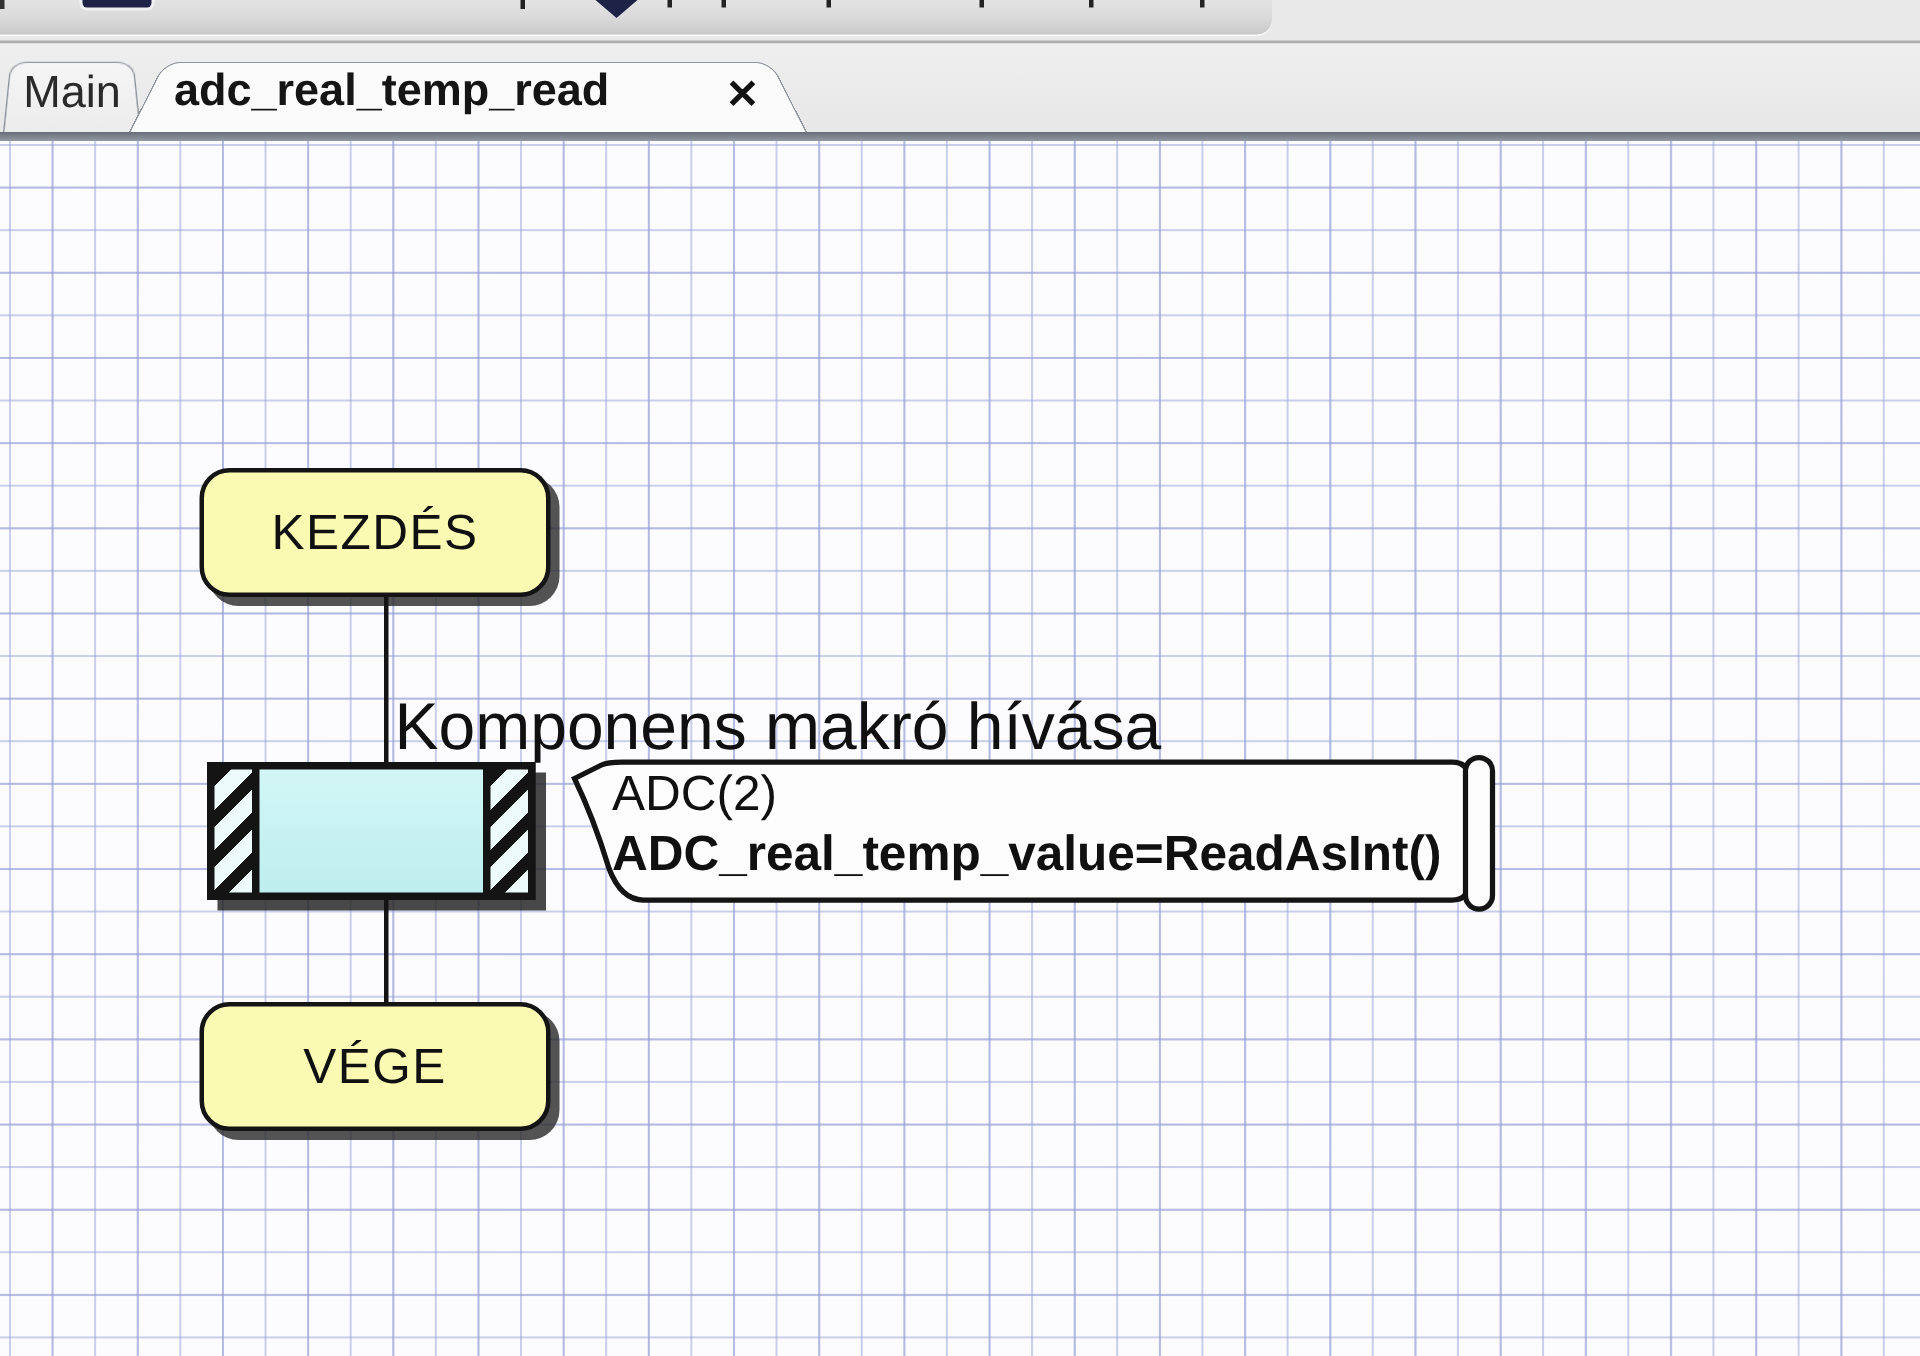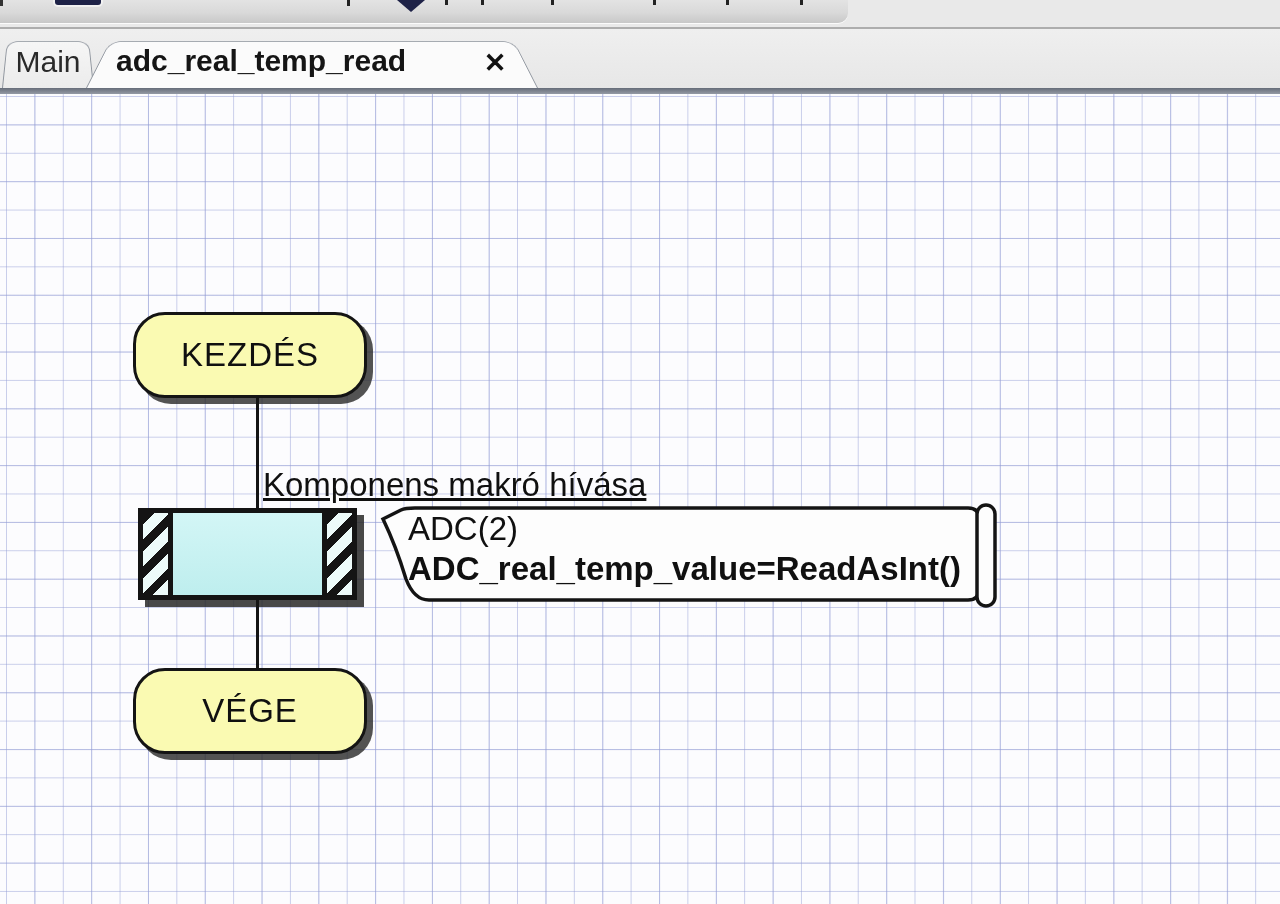--- a/index.html
+++ b/index.html
@@ -50,33 +50,33 @@
     background-image:
       linear-gradient(90deg, rgba(150,160,215,.50) 0 1px, transparent 1px),
       linear-gradient(180deg, rgba(150,160,215,.50) 0 1px, transparent 1px),
       linear-gradient(90deg, rgba(130,140,205,.35) 0 1px, transparent 1px),
       linear-gradient(180deg, rgba(130,140,205,.35) 0 1px, transparent 1px);
     background-size:28.4px 28.4px, 28.4px 28.4px, 56.8px 56.8px, 56.8px 56.8px;
     background-position:6px 2px, 6px 2px, 34.4px 30.4px, 34.4px 30.4px; }
 
   
   .terminal { position:absolute; width:234px; height:86px; background:#FAFAB2;
-              border:3px solid #141414; border-radius:32px;
+              border:3px solid #141414; border-radius:20px;
               box-shadow:6px 6px 0 rgba(45,45,45,.82);
               display:flex; align-items:center; justify-content:center;
               font-size:33px; letter-spacing:1px; color:#101010; cursor:pointer; }
   .terminal.start { left:133px; top:312px; }
   .terminal.end   { left:133px; top:668px; }
 
   .connector { position:absolute; width:3px; background:#141414; }
   .conn1 { left:256px; top:398px; height:112px; }
   .conn2 { left:256px; top:598px; height:72px; }
 
-  .macro-label { position:absolute; left:263px; top:467px; font-size:33px; color:#101010;
-                 line-height:36px; white-space:nowrap;text-decoration:underline; }
+  .macro-label { position:absolute; left:263px; top:467px; font-size:44px; color:#101010;
+                 line-height:36px; white-space:nowrap; }
 
   .macro-block { position:absolute; left:138px; top:508px; width:219px; height:92px;
                  border:5px solid #141414; background:#141414;
                  box-shadow:7px 7px 0 rgba(40,40,40,.85);
                  display:flex; cursor:pointer; }
   .hatch { width:25px; height:100%;
            background:repeating-linear-gradient(135deg, #141414 0 8px, #EDFBFA 8px 19px); }
   .macro-divider { width:5px; height:100%; background:#141414; }
   .macro-center { flex:1; background:linear-gradient(#D3F6F6, #BEEEEE); }
 

